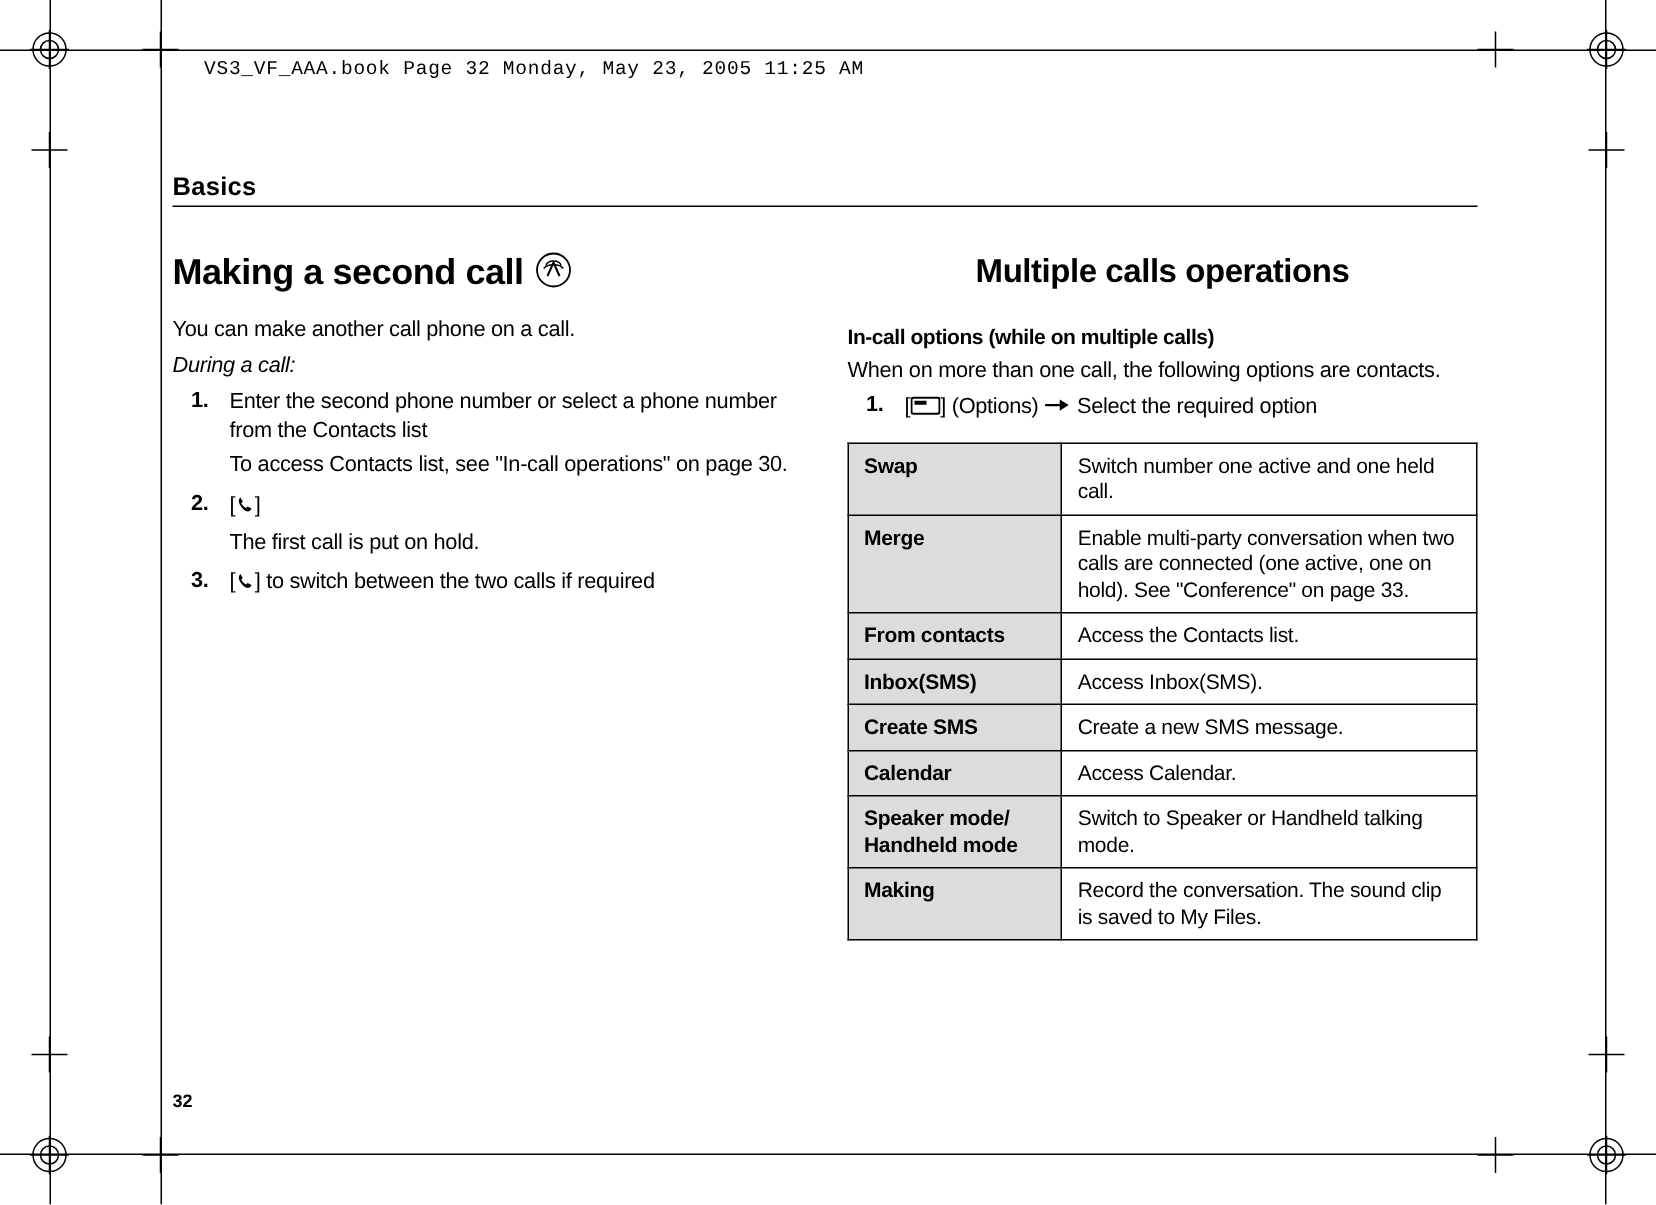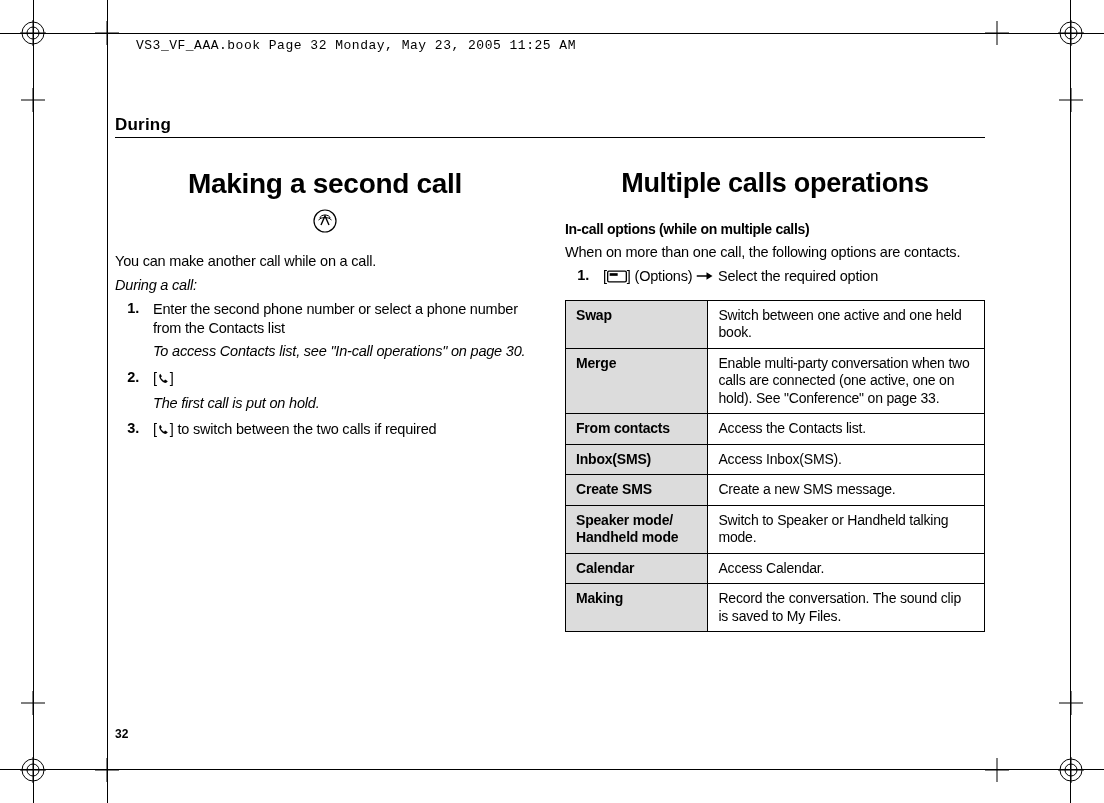--- a/index.html
+++ b/index.html
@@ -70,31 +70,30 @@
   .cols {
     display: flex;
     gap: 30px;
   }
   .col {
     flex: 1 1 0;
     min-width: 0;
   }
 
   h2.subheading {
-    font-size: 28px;
+    font-size: 24px;
     font-weight: bold;
     margin: 0 0 12px 0;
     display:flex;
-    align-items:center;
+    align-items:flex-start;
     gap:8px;
     letter-spacing:-0.3px;
-    flex-direction:column;
   }
   h1.bigheading {
-    font-size: 27px;
+    font-size: 22px;
     font-weight: bold;
     text-align: center;
     margin: 0 0 22px 0;
     letter-spacing:-0.3px;
   }
   h3.medheading {
     font-size: 14px;
     font-weight: bold;
     margin: 0 0 6px 0;
     letter-spacing:-0.3px;
@@ -123,21 +122,20 @@
     flex-shrink:0;
     letter-spacing:-0.2px;
     padding-left:6px;
   }
   .step-body {
     font-size: 14.5px;
     line-height: 1.3;
     letter-spacing:-0.2px;
   }
   .step-body .sub {
-    font-style: italic;
     margin-top: 4px;
   }
 
   
   .call-icon {
     display:inline-block;
     vertical-align:-2px;
   }
   .call-icon svg { width:13px; height:13px; display:inline-block; }
 
@@ -240,38 +238,38 @@
 <div class="trimline-v" style="top:0; bottom:0; right:33px;"></div>
 <div class="trimcross" style="top:88px; right:21px;"></div>
 <div class="trimcross" style="bottom:88px; right:21px;"></div>
 
 <div class="trimline-v" style="top:0; bottom:0; left:107px;"></div>
 
 <div class="runhead">VS3_VF_AAA.book  Page 32  Monday, May 23, 2005  11:25 AM</div>
 
 <div class="page">
 
-  <div class="section-label">During</div>
+  <div class="section-label">Basics</div>
 
   <div class="cols">
 
     <div class="col">
       <h2 class="subheading">
         <span>Making a second call</span>
         <span class="antenna-icon">
           <svg viewBox="0 0 24 24">
               <circle cx="12" cy="12" r="11" fill="none" stroke="#000" stroke-width="1.2"></circle>
               <path d="M8 16 L12 7 L16 16" fill="none" stroke="#000" stroke-width="1.4"></path>
               <path d="M7 9 a5 3 0 0 1 10 0" fill="none" stroke="#000" stroke-width="1"></path>
               <path d="M5.5 11 a7 4 0 0 1 13 0" fill="none" stroke="#000" stroke-width="1"></path>
             </svg>
         </span>
       </h2>
 
-      <p class="para">You can make another call while on a call.</p>
+      <p class="para">You can make another call phone on a call.</p>
       <p class="para italic">During a call:</p>
 
       <div class="steps">
 
         <div class="step">
           <div class="step-num">1.</div>
           <div class="step-body">
             <div>Enter the second phone number or select a phone number from the Contacts list</div>
             <div class="sub">To access Contacts list, see "In-call operations" on page 30.</div>
           </div>
@@ -319,45 +317,45 @@
                   <path d="M14 1 L22 6 L14 11 Z" fill="#000"></path>
                 </svg></span><span> Select the required option</span>
           </div>
         </div>
       </div>
 
       <table class="opts">
         <tbody>
           <tr>
               <td class="k">Swap</td>
-              <td>Switch between one active and one held book.</td>
+              <td>Switch number one active and one held call.</td>
             </tr>
           <tr>
               <td class="k">Merge</td>
               <td>Enable multi-party conversation when two calls are connected (one active, one on hold). See "Conference" on page 33.</td>
             </tr>
           <tr>
               <td class="k">From contacts</td>
               <td>Access the Contacts list.</td>
             </tr>
           <tr>
               <td class="k">Inbox(SMS)</td>
               <td>Access Inbox(SMS).</td>
             </tr>
           <tr>
               <td class="k">Create SMS</td>
               <td>Create a new SMS message.</td>
             </tr>
           <tr>
+              <td class="k">Calendar</td>
+              <td>Access Calendar.</td>
+            </tr>
+          <tr>
               <td class="k">Speaker mode/ Handheld mode</td>
               <td>Switch to Speaker or Handheld talking mode.</td>
-            </tr>
-          <tr>
-              <td class="k">Calendar</td>
-              <td>Access Calendar.</td>
             </tr>
           <tr>
               <td class="k">Making</td>
               <td>Record the conversation. The sound clip is saved to My Files.</td>
             </tr>
         </tbody>
       </table>
     </div>
   </div>
 </div>

